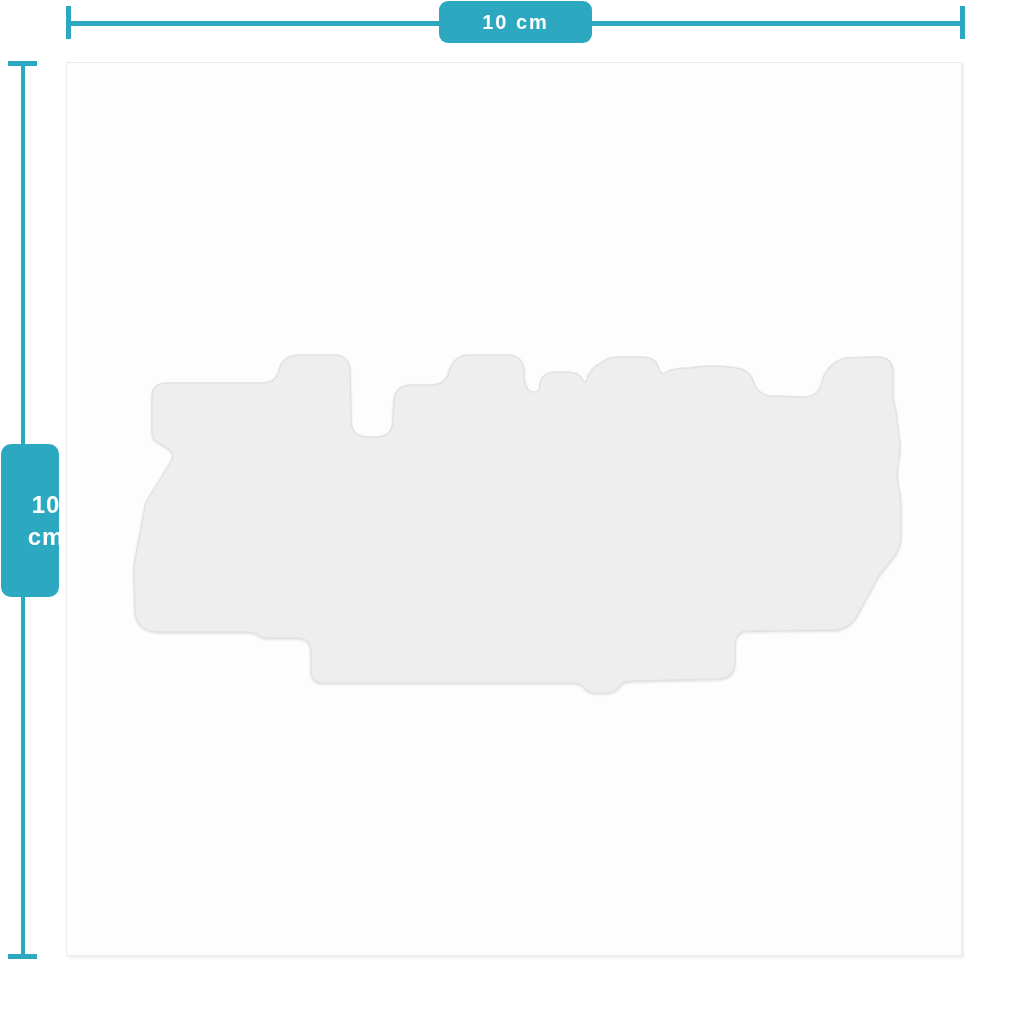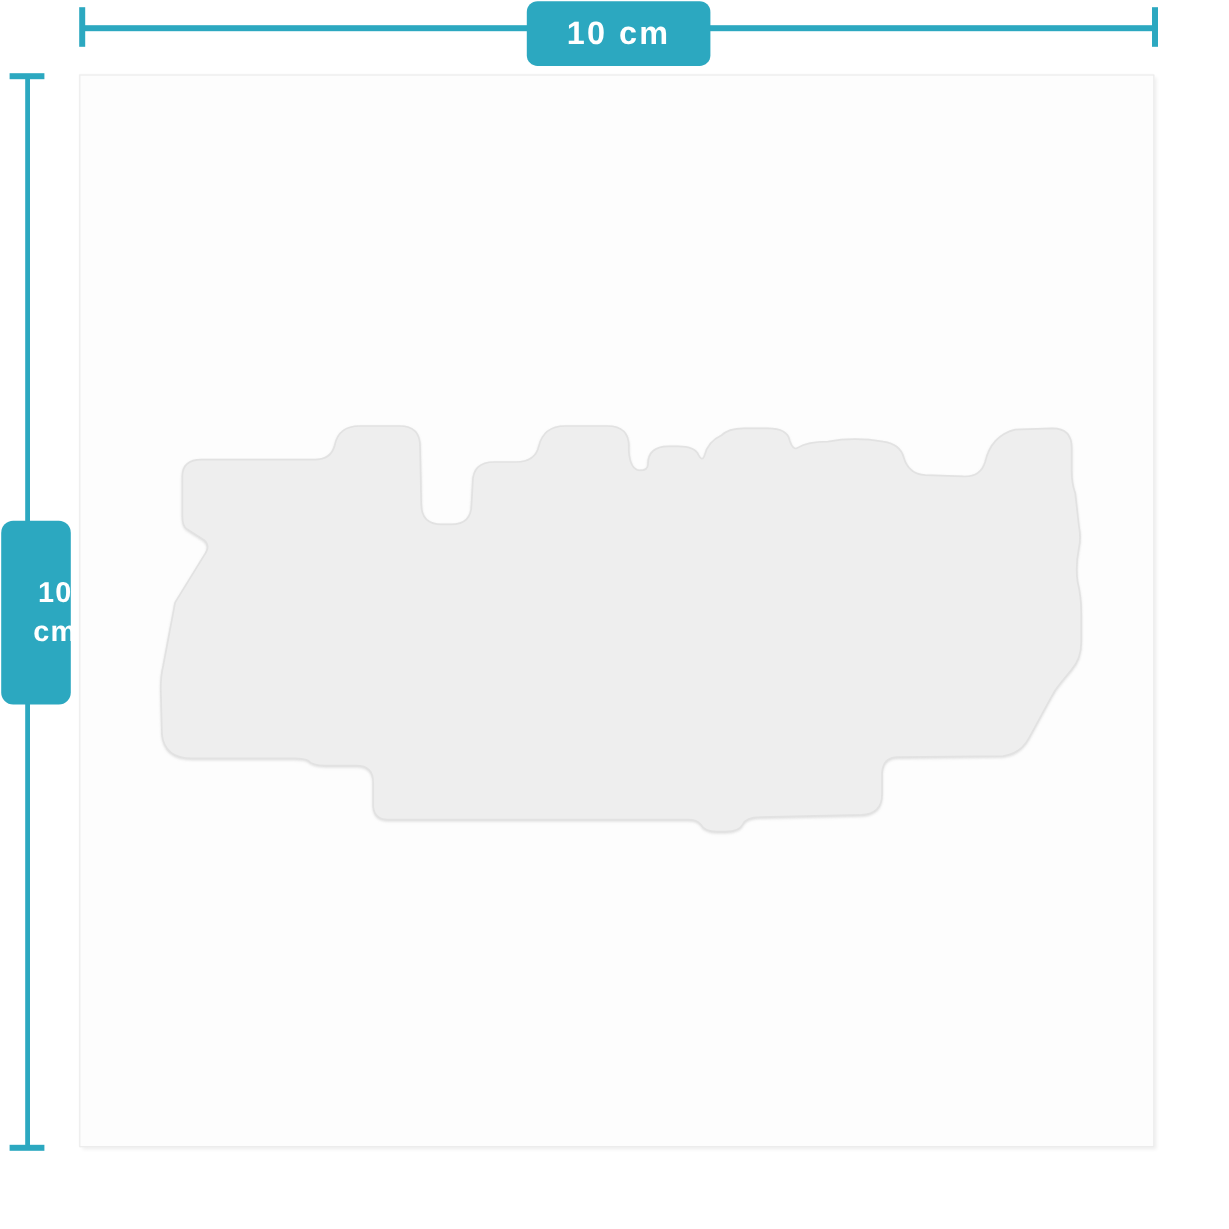--- a/index.html
+++ b/index.html
@@ -44,39 +44,39 @@
     position:absolute;left:68px;top:21px;width:894px;height:4.5px;
     background:var(--accent-teal);
   }
   .h-cap{
     position:absolute;top:6px;width:4.5px;height:33px;
     background:var(--accent-teal);
   }
   .h-cap.left{left:66px;}
   .h-cap.right{left:960px;}
   .h-badge{
-    position:absolute;left:439px;top:1px;width:153px;height:54px;
+    position:absolute;left:439px;top:1px;width:153px;height:42px;
     background:var(--accent-teal);
     border-radius:9px;
     display:flex;align-items:center;justify-content:center;
-    color:#ffffff;font-size:27px;font-weight:600;letter-spacing:2px;
+    color:#ffffff;font-size:20px;font-weight:600;letter-spacing:2px;
   }
   
   .v-line{
     position:absolute;left:20.5px;top:63px;width:4.5px;height:894px;
     background:var(--accent-teal);
   }
   .v-cap{
     position:absolute;left:8px;width:29px;height:4.5px;
     background:var(--accent-teal);
   }
   .v-cap.top{top:61px;}
   .v-cap.bottom{top:954px;}
   .v-badge{
-    position:absolute;left:1px;top:434px;width:58px;height:153px;
+    position:absolute;left:1px;top:444px;width:58px;height:153px;
     background:var(--accent-teal);
     border-radius:10px;
     display:flex;flex-direction:column;align-items:center;justify-content:center;
     gap:8px;
     color:#ffffff;font-size:24px;font-weight:600;letter-spacing:1px;
     line-height:1;
     padding-left:32px;
   }
 </style>
 </head>

